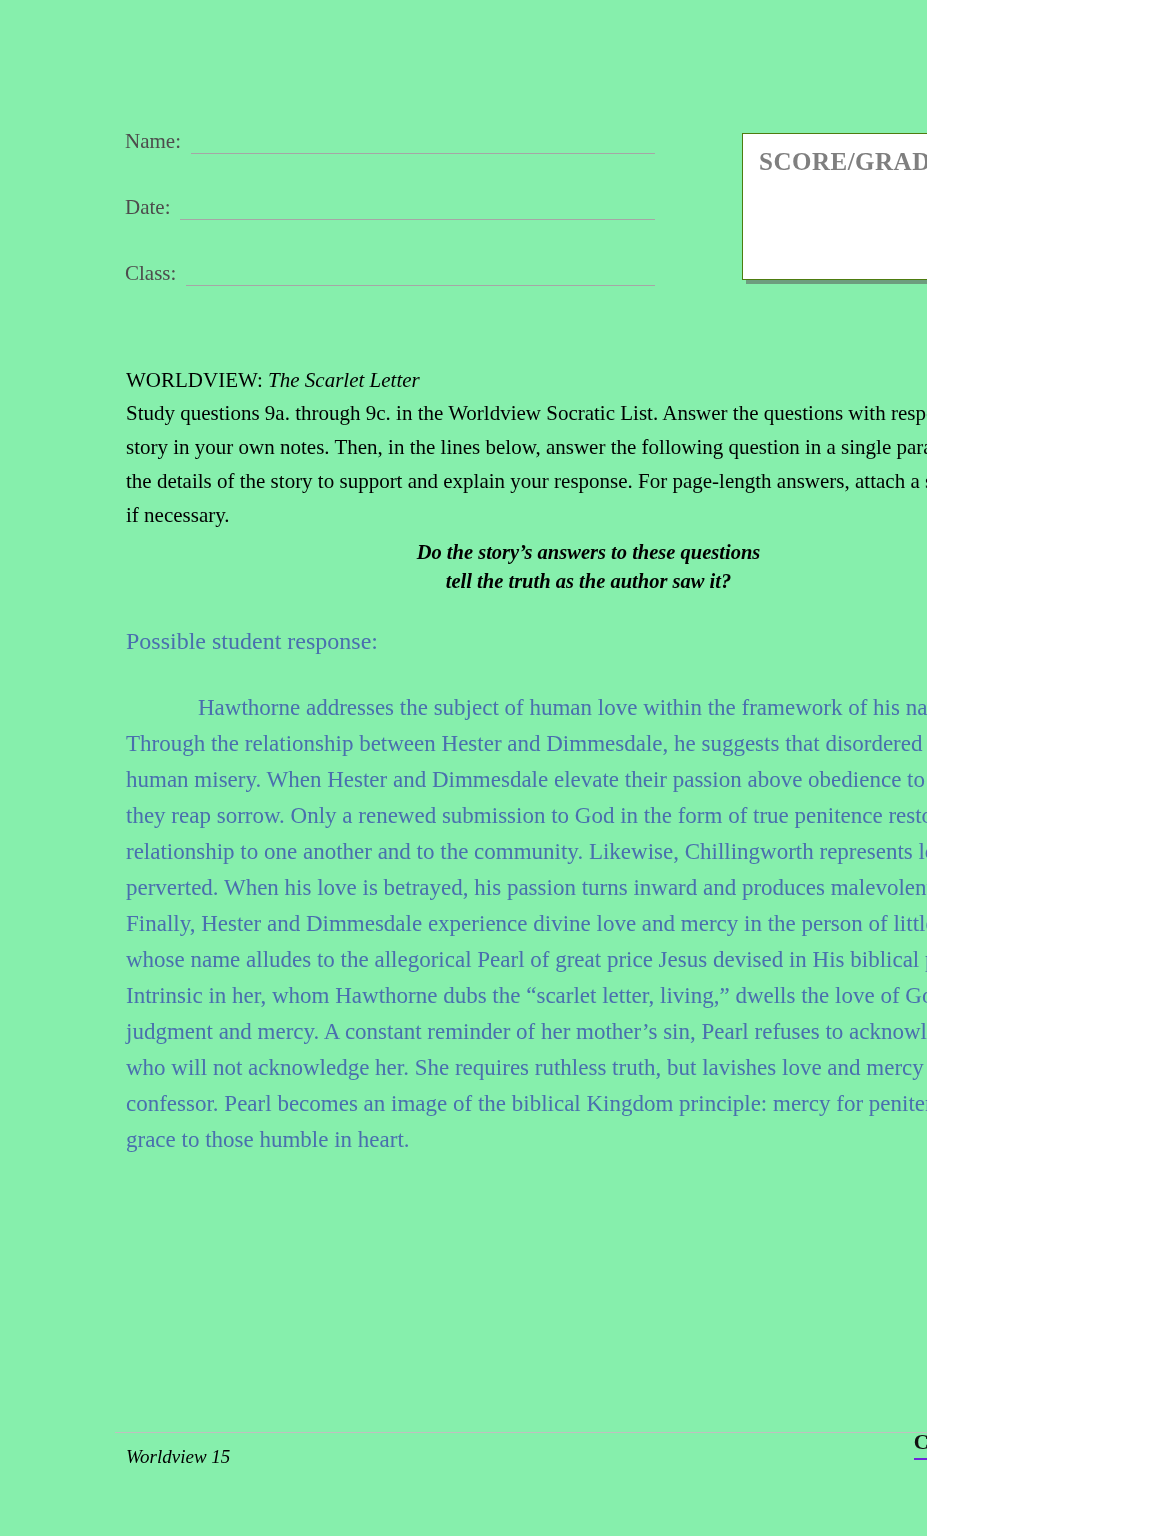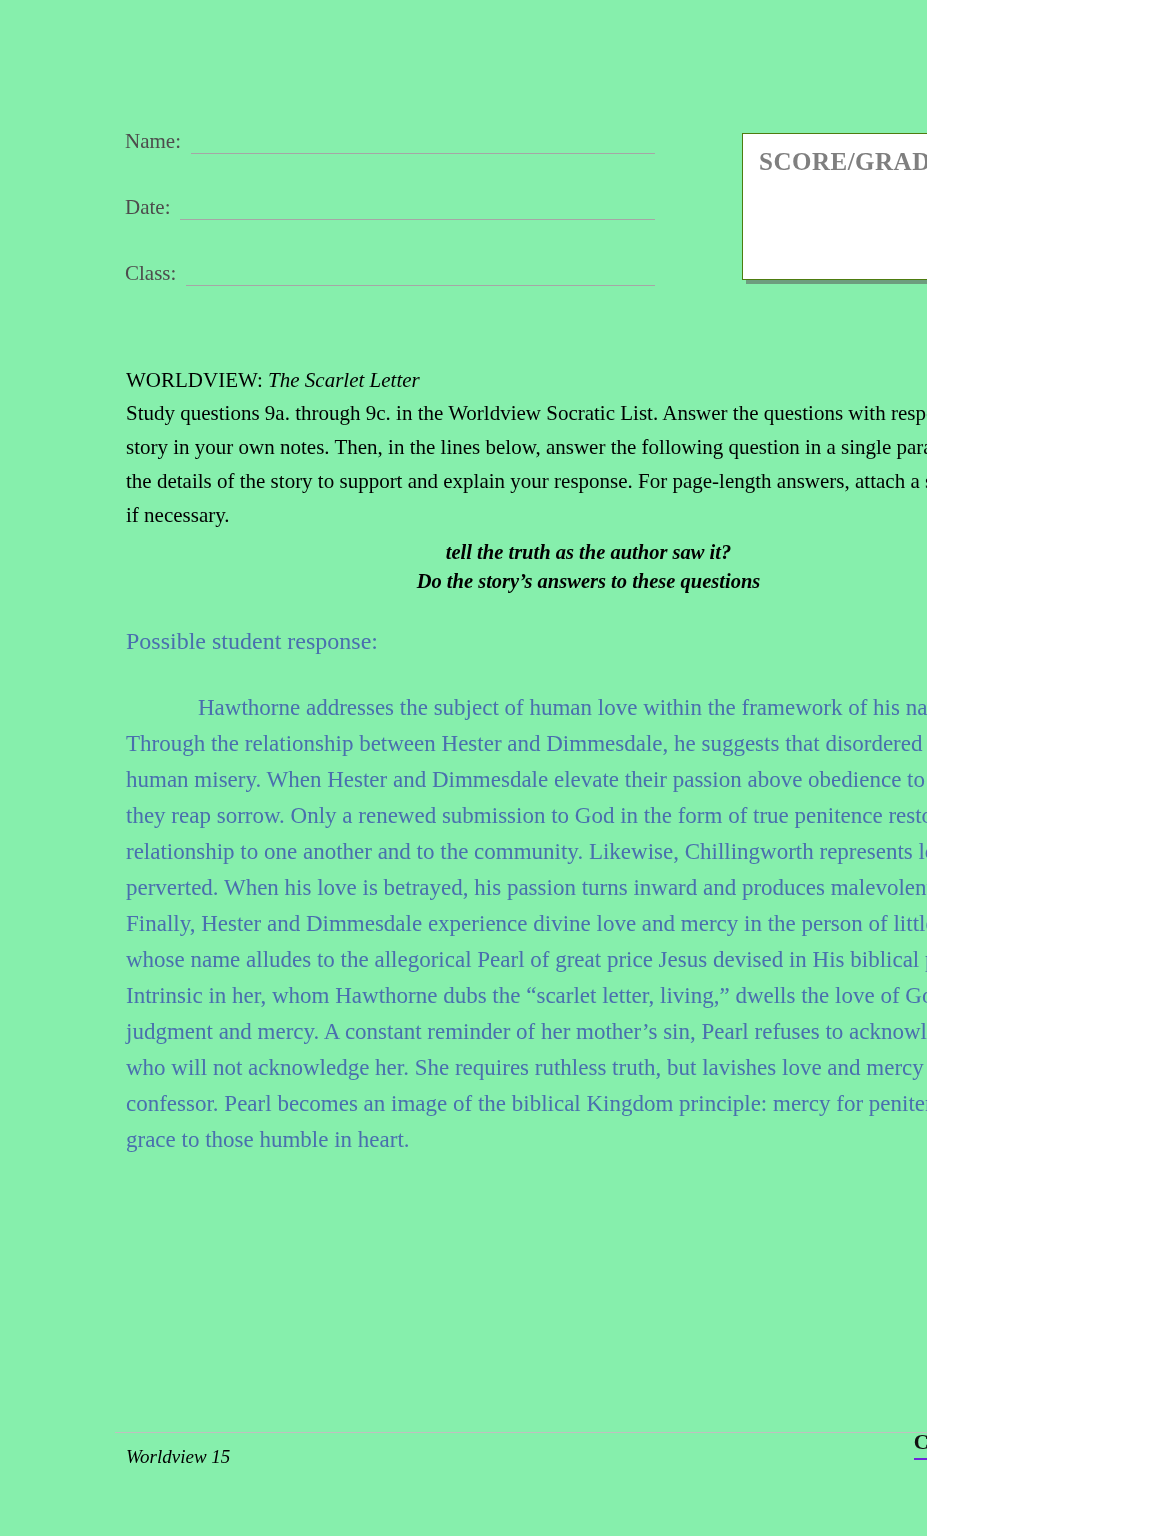--- a/index.html
+++ b/index.html
@@ -185,22 +185,22 @@
     <div class="score-label">SCORE/GRADE:</div>
   </div>
 
   <div class="doc-title">
     <span>WORLDVIEW: </span><span class="book-title">The Scarlet Letter</span>
   </div>
 
   <div class="instructions">Study questions 9a. through 9c. in the Worldview Socratic List. Answer the questions with respect to this story in your own notes. Then, in the lines below, answer the following question in a single paragraph, using the details of the story to support and explain your response. For page-length answers, attach a separate sheet if necessary.</div>
 
   <div class="prompt-question">
+    <div>Do the story’s answers to these questions</div>
     <div>tell the truth as the author saw it?</div>
-    <div>Do the story’s answers to these questions</div>
   </div>
 
   <div class="response-heading">Possible student response:</div>
   <div class="response-body">Hawthorne addresses the subject of human love within the framework of his narrative. Through the relationship between Hester and Dimmesdale, he suggests that disordered loves cause human misery. When Hester and Dimmesdale elevate their passion above obedience to God’s law, they reap sorrow. Only a renewed submission to God in the form of true penitence restores their relationship to one another and to the community. Likewise, Chillingworth represents love perverted. When his love is betrayed, his passion turns inward and produces malevolent hatred. Finally, Hester and Dimmesdale experience divine love and mercy in the person of little Pearl, whose name alludes to the allegorical Pearl of great price Jesus devised in His biblical parable. Intrinsic in her, whom Hawthorne dubs the “scarlet letter, living,” dwells the love of God for man –judgment and mercy. A constant reminder of her mother’s sin, Pearl refuses to acknowledge those who will not acknowledge her. She requires ruthless truth, but lavishes love and mercy on the confessor. Pearl becomes an image of the biblical Kingdom principle: mercy for penitent sinners and grace to those humble in heart.</div>
 
   <div class="footer-rule"></div>
   <div class="footer-page-label">Worldview 15</div>
 
   <div class="logo">
     <svg class="logo-art" viewBox="0 0 150 110" aria-hidden="true">

